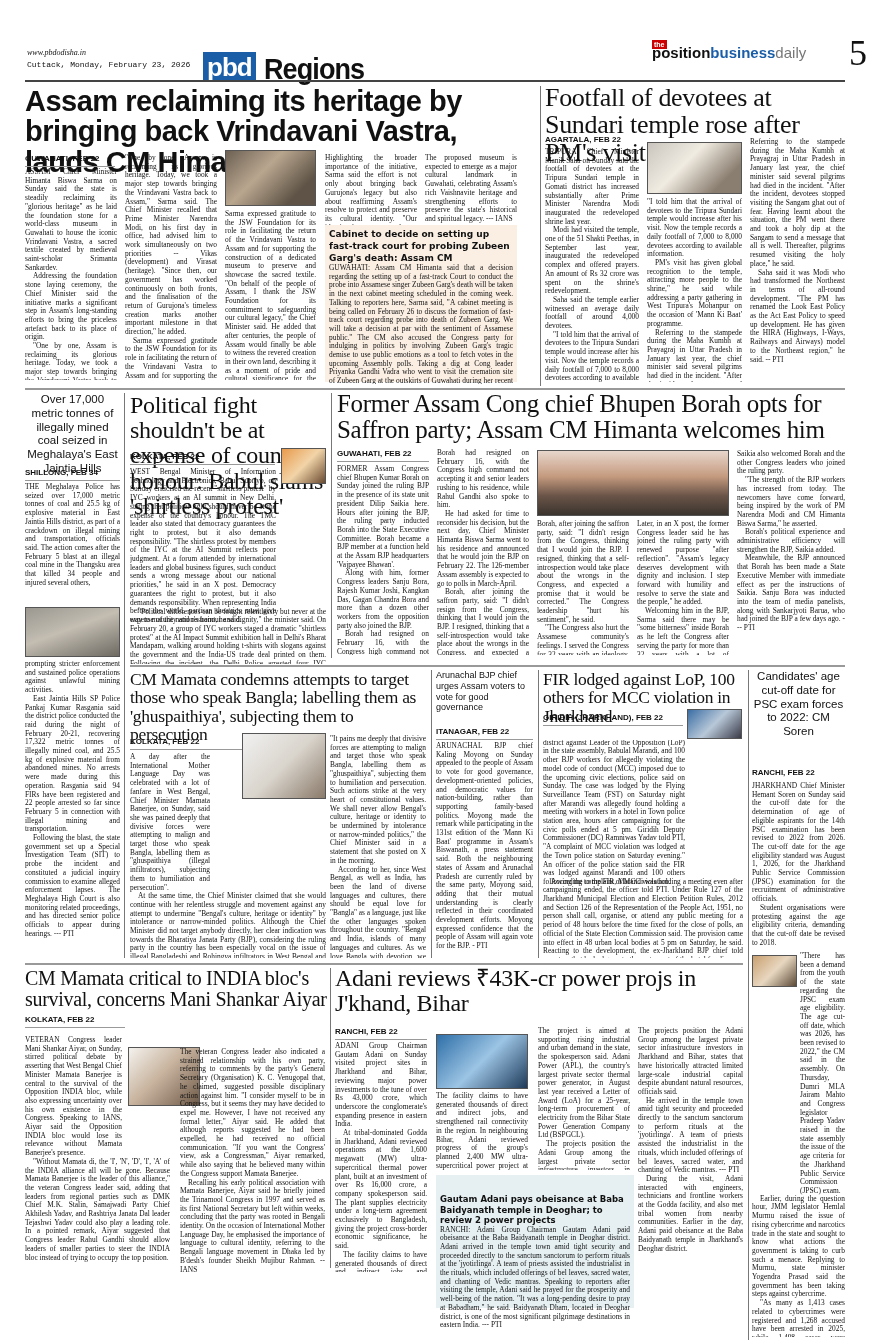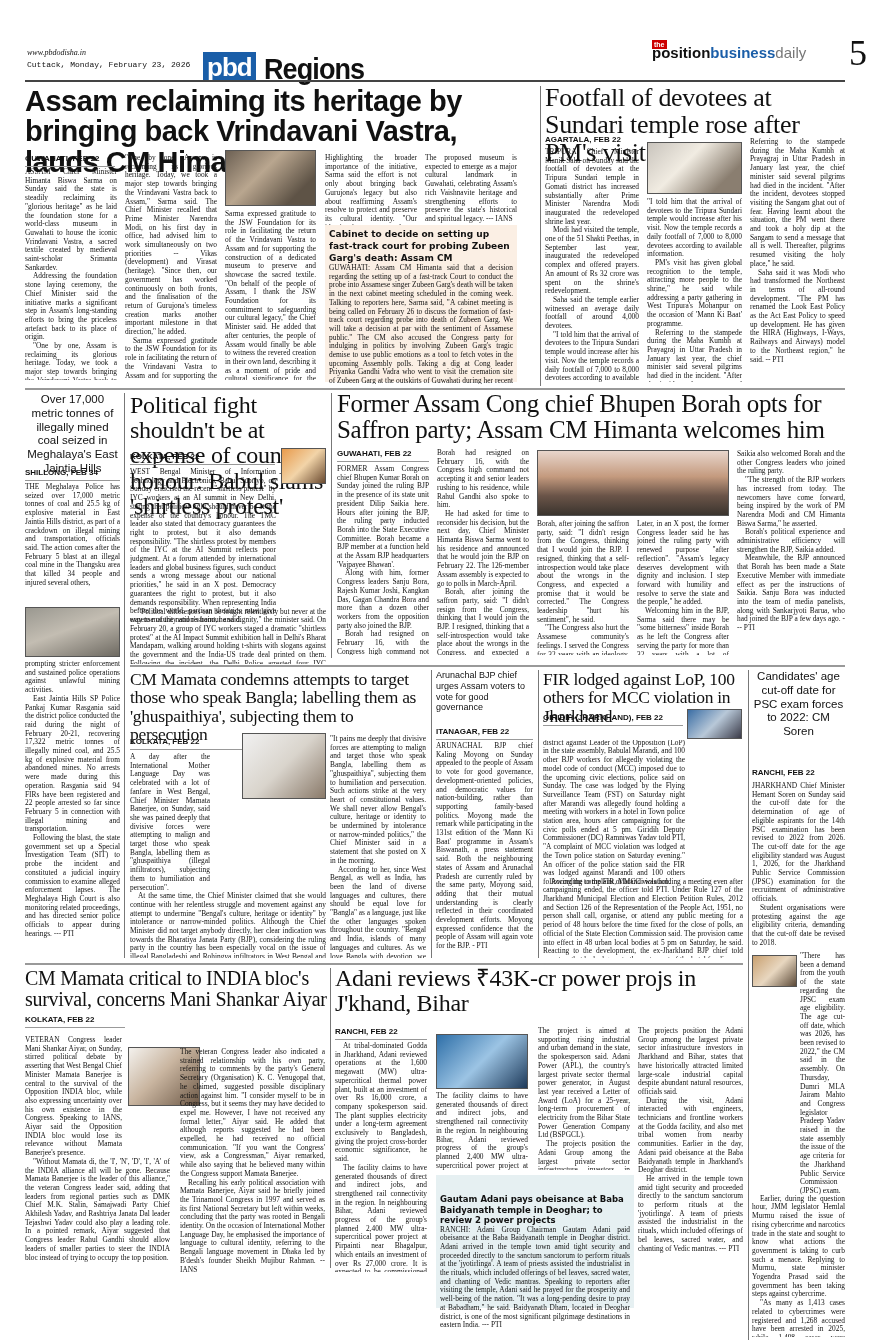--- a/index.html
+++ b/index.html
@@ -212,32 +212,33 @@
 <div class="abs col" style="left:180px;top:1048px;width:145px;height:288px">
   <p class="first">The veteran Congress leader also indicated a strained relationship with his own party, referring to comments by the party's General Secretary (Organisation) K. C. Venugopal that, he claimed, suggested possible disciplinary action against him. "I consider myself to be in Congress, but it seems they may have decided to expel me. However, I have not received any formal letter," Aiyar said. He added that although reports suggested he had been expelled, he had received no official communication. "If you want the Congress' view, ask a Congressman," Aiyar remarked, while also saying that he believed many within the Congress support Mamata Banerjee.</p>
   <p>Recalling his early political association with Mamata Banerjee, Aiyar said he briefly joined the Trinamool Congress in 1997 and served as its first National Secretary but left within weeks, concluding that the party was rooted in Bengali identity. On the occasion of International Mother Language Day, he emphasised the importance of language to cultural identity, referring to the Bengali language movement in Dhaka led by B'desh's founder Sheikh Mujibur Rahman. -- IANS</p>
 </div>
 
 <div class="abs vr" style="left:330px;top:968px;height:300px"></div>
 
 <div class="abs h1s" style="left:335px;top:966px;width:410px;font-size:24px">Adani reviews ₹43K-cr power projs in J'khand, Bihar</div>
 <div class="abs dl" style="left:335px;top:1027px;width:92px">RANCHI, FEB 22</div>
 <div class="abs col" style="left:335px;top:1042px;width:92px;height:230px">
+  <p class="first">ADANI Group Chairman Gautam Adani on Sunday visited project sites in Jharkhand and Bihar, reviewing major power investments to the tune of over Rs 43,000 crore, which underscore the conglomerate's expanding presence in eastern India.</p>
   <p>At tribal-dominated Godda in Jharkhand, Adani reviewed operations at the 1,600 megawatt (MW) ultra-supercritical thermal power plant, built at an investment of over Rs 16,000 crore, a company spokesperson said. The plant supplies electricity under a long-term agreement exclusively to Bangladesh, giving the project cross-border economic significance, he said.</p>
   <p>The facility claims to have generated thousands of direct and indirect jobs, and strengthened rail connectivity in the region. In neighbouring Bihar, Adani reviewed progress of the group's planned 2,400 MW ultra-supercritical power project at Pirpainti near Bhagalpur, which entails an investment of over Rs 27,000 crore. It is expected to be commissioned over the next four to five years.</p>
 </div>
 <div class="abs photo" style="left:436px;top:1034px;width:92px;height:55px;background:linear-gradient(135deg,#2e6fa8,#9cc4e4 50%,#1e3a5a)"></div>
 <div class="abs col" style="left:436px;top:1092px;width:92px;height:78px">
   <p class="first">The facility claims to have generated thousands of direct and indirect jobs, and strengthened rail connectivity in the region. In neighbouring Bihar, Adani reviewed progress of the group's planned 2,400 MW ultra-supercritical power project at Pirpainti near Bhagalpur, which entails an investment of over Rs 27,000 crore. It is expected to be commissioned over the next four to five years.</p>
 </div>
 <div class="abs col" style="left:538px;top:1027px;width:92px;height:143px">
   <p class="first">The project is aimed at supporting rising industrial and urban demand in the state, the spokesperson said. Adani Power (APL), the country's largest private sector thermal power generator, in August last year received a Letter of Award (LoA) for a 25-year, long-term procurement of electricity from the Bihar State Power Generation Company Ltd (BSPGCL).</p>
   <p>The projects position the Adani Group among the largest private sector infrastructure investors in Jharkhand and Bihar, states that have historically attracted limited large-scale industrial capital despite abundant natural resources, officials said.</p>
 </div>
 <div class="abs col" style="left:638px;top:1027px;width:105px;height:280px">
   <p class="first">The projects position the Adani Group among the largest private sector infrastructure investors in Jharkhand and Bihar, states that have historically attracted limited large-scale industrial capital despite abundant natural resources, officials said.</p>
+  <p>He arrived in the temple town amid tight security and proceeded directly to the sanctum sanctorum to perform rituals at the 'jyotirlinga'. A team of priests assisted the industrialist in the rituals, which included offerings of bel leaves, sacred water, and chanting of Vedic mantras. --- PTI</p>
   <p>During the visit, Adani interacted with engineers, technicians and frontline workers at the Godda facility, and also met tribal women from nearby communities. Earlier in the day, Adani paid obeisance at the Baba Baidyanath temple in Jharkhand's Deoghar district.</p>
-  <p>He arrived in the temple town amid tight security and proceeded directly to the sanctum sanctorum to perform rituals at the 'jyotirlinga'. A team of priests assisted the industrialist in the rituals, which included offerings of bel leaves, sacred water, and chanting of Vedic mantras. --- PTI</p>
 </div>
 <div class="abs box2" style="left:436px;top:1175px;width:198px;height:133px">
   <div class="boxh" style="font-size:8.5px;line-height:10.5px">Gautam Adani pays obeisance at Baba Baidyanath temple in Deoghar; to review 2 power projects</div>
   <div class="col" style="height:108px">RANCHI: Adani Group Chairman Gautam Adani paid obeisance at the Baba Baidyanath temple in Deoghar district. Adani arrived in the temple town amid tight security and proceeded directly to the sanctum sanctorum to perform rituals at the 'jyotirlinga'. A team of priests assisted the industrialist in the rituals, which included offerings of bel leaves, sacred water, and chanting of Vedic mantras. Speaking to reporters after visiting the temple, Adani said he prayed for the prosperity and well-being of the nation. "It was a long-pending desire to pray at Babadham," he said. Baidyanath Dham, located in Deoghar district, is one of the most significant pilgrimage destinations in eastern India. --- PTI</div>
 </div>
 
 </body></html>

